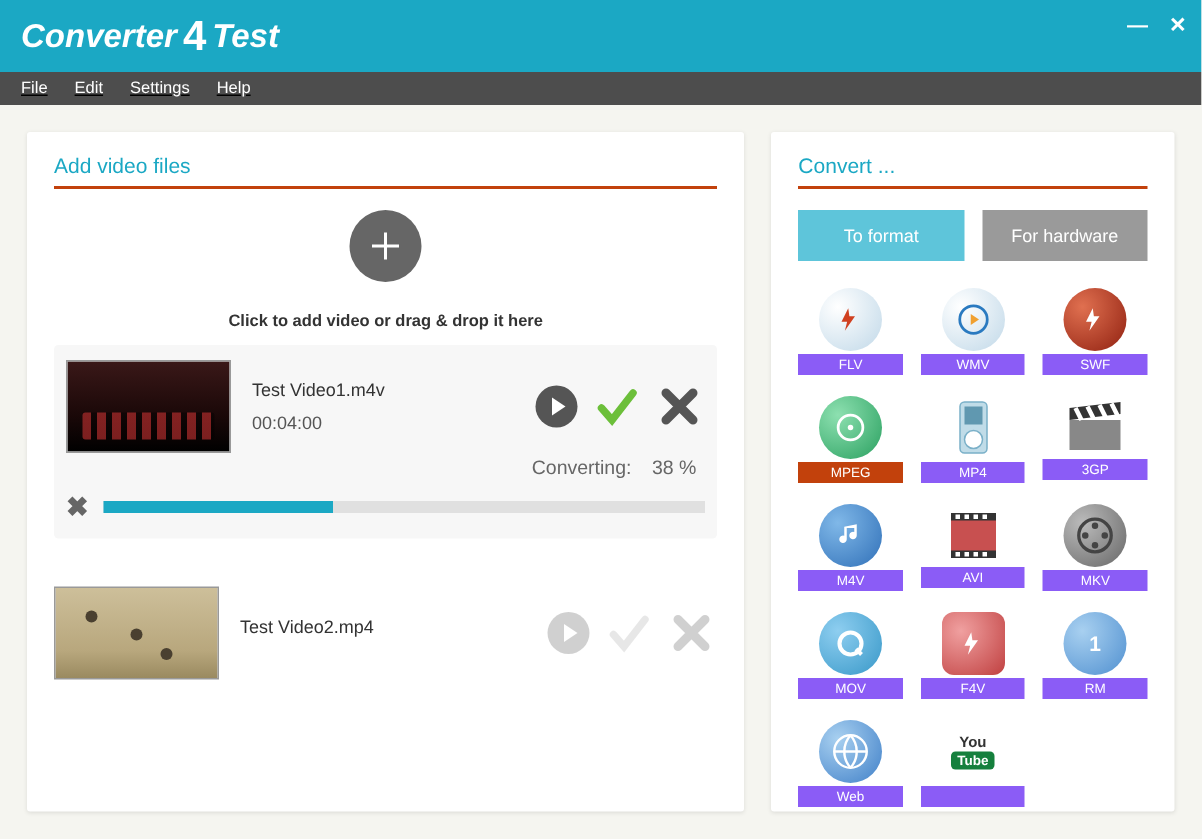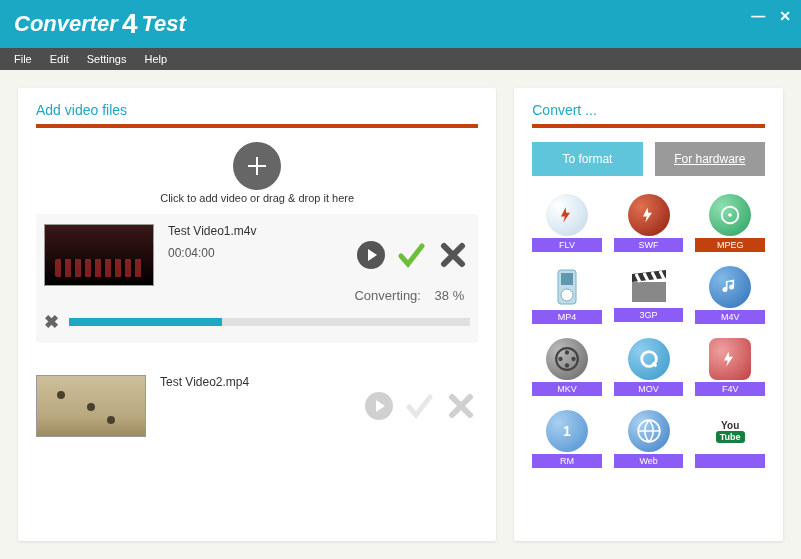--- a/index.html
+++ b/index.html
@@ -4,39 +4,39 @@
 <style>
 * { margin: 0; padding: 0; box-sizing: border-box; font-family: Arial, sans-serif; }
 body { width: 801px; height: 559px; background: #f5f5f0; overflow: hidden; }
 
 .titlebar { background: #1ba8c4; height: 48px; display: flex; align-items: center; padding: 0 14px; position: relative; }
 .titlebar-text { color: #fff; font-size: 22px; font-weight: bold; font-style: italic; }
 .titlebar-text .four { font-size: 28px; font-weight: bold; font-style: normal; display: inline-block; margin: 0 4px; vertical-align: -2px; }
 .win-controls { position: absolute; right: 10px; top: 8px; display: flex; gap: 14px; }
 .win-controls span { color: #fff; font-size: 14px; cursor: pointer; font-weight: bold; }
 
-.menubar { background: #4d4d4d; height: 22px; display: flex; align-items: center; padding: 0 6px; gap: 2px; }
+.menubar { background: #4d4d4d; height: 22px; display: flex; align-items: center; padding: 0 6px; gap: 2px; text-decoration: underline; }
 .menubar span { color: #fff; font-size: 11px; padding: 3px 8px; cursor: pointer; }
 
 .content { display: flex; padding: 18px; gap: 18px; height: calc(100% - 70px); }
 
 .panel { background: #fff; border-radius: 2px; box-shadow: 0 1px 3px rgba(0,0,0,0.1); flex: 1; padding: 14px 18px; overflow: hidden; }
 .panel.left { flex: 1.9; }
 .panel.right { flex: 1; }
 
-.panel-header { color: #1ba8c4; font-size: 14px; padding-bottom: 6px; border-bottom: 4px solid #c2410c; margin-bottom: 14px; }
+.panel-header { color: #1ba8c4; font-size: 14px; padding-bottom: 6px; border-bottom: 2px solid #c2410c; margin-bottom: 14px; }
 
 .add-zone { text-align: center; margin-bottom: 10px; }
 .add-circle { width: 48px; height: 48px; border-radius: 50%; background: #666; display: inline-flex; align-items: center; justify-content: center; cursor: pointer; }
 .add-circle svg { width: 24px; height: 24px; fill: #fff; }
-.add-hint { font-size: 11px; color: #333; margin-top: 2px; font-weight: normal; }
+.add-hint { font-size: 11px; color: #333; margin-top: 20px; font-weight: bold; }
 
 .video-item { padding: 10px 0; }
 .video-item.active { background: #f7f7f7; border-radius: 3px; padding: 10px 8px; }
-.video-row { display: flex; gap: 14px; }
+.video-row { display: flex; align-items: center; gap: 14px; }
 .thumb { width: 110px; height: 62px; background: #333; flex-shrink: 0; border: 1px solid #999; }
 .thumb.theatre { background: linear-gradient(180deg, #3a1818 0%, #1a0808 60%, #000 100%); position: relative; }
 .thumb.theatre::after { content:''; position:absolute; bottom:8px; left:10px; right:10px; height:18px; background: repeating-linear-gradient(90deg, rgba(200,50,50,0.6) 0 6px, rgba(0,0,0,0.4) 6px 10px); border-radius:2px;}
 .thumb.sand { background: linear-gradient(180deg, #cdbf9a 0%, #b8a77d 70%, #9a8a60 100%); position: relative; }
 .thumb.sand::after { content:''; position:absolute; top:15px; left:20px; width:8px; height:8px; background:#4a4030; border-radius:50%; box-shadow: 30px 12px 0 #4a4030, 50px 25px 0 #4a4030; }
 .video-info { flex: 1; }
 .video-name { font-size: 12px; color: #333; margin-bottom: 8px; }
 .video-time { font-size: 12px; color: #555; }
 .video-actions { display: flex; align-items: center; gap: 10px; }
 .action-ico { width: 30px; height: 30px; display: inline-flex; align-items: center; justify-content: center; cursor: pointer; }
@@ -45,21 +45,21 @@
 .progress-row { display: flex; align-items: center; gap: 10px; margin-top: 8px; }
 .cancel-x { font-size: 18px; color: #666; cursor: pointer; font-weight: bold; }
 .progress-bar { flex: 1; height: 8px; background: #e0e0e0; position: relative; }
 .progress-fill { height: 100%; background: #1ba8c4; }
 .progress-label-row { text-align: right; font-size: 13px; color: #666; margin-top: 2px; padding-right: 6px; }
 .progress-label-row span { margin-left: 10px; }
 
 .tab-row { display: flex; gap: 12px; margin-bottom: 18px; }
 .tab-btn { flex: 1; padding: 10px 6px; text-align: center; font-size: 12px; color: #fff; cursor: pointer; border: none; }
 .tab-btn.active { background: #5ec5da; }
-.tab-btn.inactive { background: #9a9a9a; text-decoration: underline; }
+.tab-btn.inactive { background: #9a9a9a; }
 
 .format-grid { display: grid; grid-template-columns: repeat(3, 1fr); gap: 14px 12px; }
 .fmt { text-align: center; cursor: pointer; }
 .fmt-icon { width: 42px; height: 42px; margin: 0 auto 2px; position: relative; }
 .fmt-label { display: block; font-size: 9px; background: #8b5cf6; color: #fff; padding: 2px 0; }
 .fmt.selected .fmt-label { background: #c2410c; }
 
 .circ { width: 42px; height: 42px; border-radius: 50%; display: flex; align-items: center; justify-content: center; }
 .film { width: 42px; height: 38px; margin-top:2px; position:relative; }
 
@@ -179,20 +179,31 @@
             <div class="circ" style="background:radial-gradient(circle at 30% 30%,#fff,#c0d8e8);">
               <svg width="18" height="18" viewBox="0 0 24 24">
                 <path fill="#d04020" d="M10 2L4 14h5l-2 8 9-13h-5z"></path>
               </svg>
             </div>
           </div>
           <span class="fmt-label">FLV</span>
         </div>
       <div class="fmt">
           <div class="fmt-icon">
+            <div class="circ" style="background:radial-gradient(circle at 30% 30%,#fff,#c0d8e8);">
+              <svg width="22" height="22" viewBox="0 0 24 24">
+                <circle cx="12" cy="12" r="10" fill="none" stroke="#2a7ac0" stroke-width="2"></circle>
+                <path fill="#f0a030" d="M10 8l6 4-6 4z"></path>
+              </svg>
+            </div>
+          </div>
+          <span class="fmt-label">WMV</span>
+        </div>
+      <div class="fmt">
+          <div class="fmt-icon">
             <div class="circ" style="background:radial-gradient(circle at 30% 30%,#e07050,#902010);">
               <svg width="18" height="18" viewBox="0 0 24 24">
                 <path fill="#fff" d="M10 2L4 14h5l-2 8 9-13h-5z"></path>
               </svg>
             </div>
           </div>
           <span class="fmt-label">SWF</span>
         </div>
 
       <div class="fmt selected">
@@ -227,20 +238,36 @@
 
       <div class="fmt">
           <div class="fmt-icon">
             <div class="circ" style="background:radial-gradient(circle at 30% 30%,#80b8e8,#3070b8);">
               <svg width="20" height="20" viewBox="0 0 24 24">
                 <path fill="#fff" d="M9 6v9a3 3 0 11-2-2.8V5l10-2v9a3 3 0 11-2-2.8V6z"></path>
               </svg>
             </div>
           </div>
           <span class="fmt-label">M4V</span>
+        </div>
+      <div class="fmt">
+          <div class="fmt-icon film"><svg width="42" height="38" viewBox="0 0 42 38">
+              <rect x="6" y="4" width="30" height="30" fill="#c85050"></rect>
+              <rect x="6" y="4" width="30" height="5" fill="#333"></rect>
+              <rect x="6" y="29" width="30" height="5" fill="#333"></rect>
+              <rect x="9" y="5" width="3" height="3" fill="#fff"></rect>
+              <rect x="15" y="5" width="3" height="3" fill="#fff"></rect>
+              <rect x="21" y="5" width="3" height="3" fill="#fff"></rect>
+              <rect x="27" y="5" width="3" height="3" fill="#fff"></rect>
+              <rect x="9" y="30" width="3" height="3" fill="#fff"></rect>
+              <rect x="15" y="30" width="3" height="3" fill="#fff"></rect>
+              <rect x="21" y="30" width="3" height="3" fill="#fff"></rect>
+              <rect x="27" y="30" width="3" height="3" fill="#fff"></rect>
+            </svg></div>
+          <span class="fmt-label">AVI</span>
         </div>
       <div class="fmt">
           <div class="fmt-icon">
             <div class="circ" style="background:radial-gradient(circle at 30% 30%,#bbb,#666);">
               <svg width="26" height="26" viewBox="0 0 24 24">
                 <circle cx="12" cy="12" r="10" fill="none" stroke="#444" stroke-width="2"></circle>
                 <circle cx="12" cy="6" r="2" fill="#444"></circle>
                 <circle cx="18" cy="12" r="2" fill="#444"></circle>
                 <circle cx="12" cy="18" r="2" fill="#444"></circle>
                 <circle cx="6" cy="12" r="2" fill="#444"></circle>

